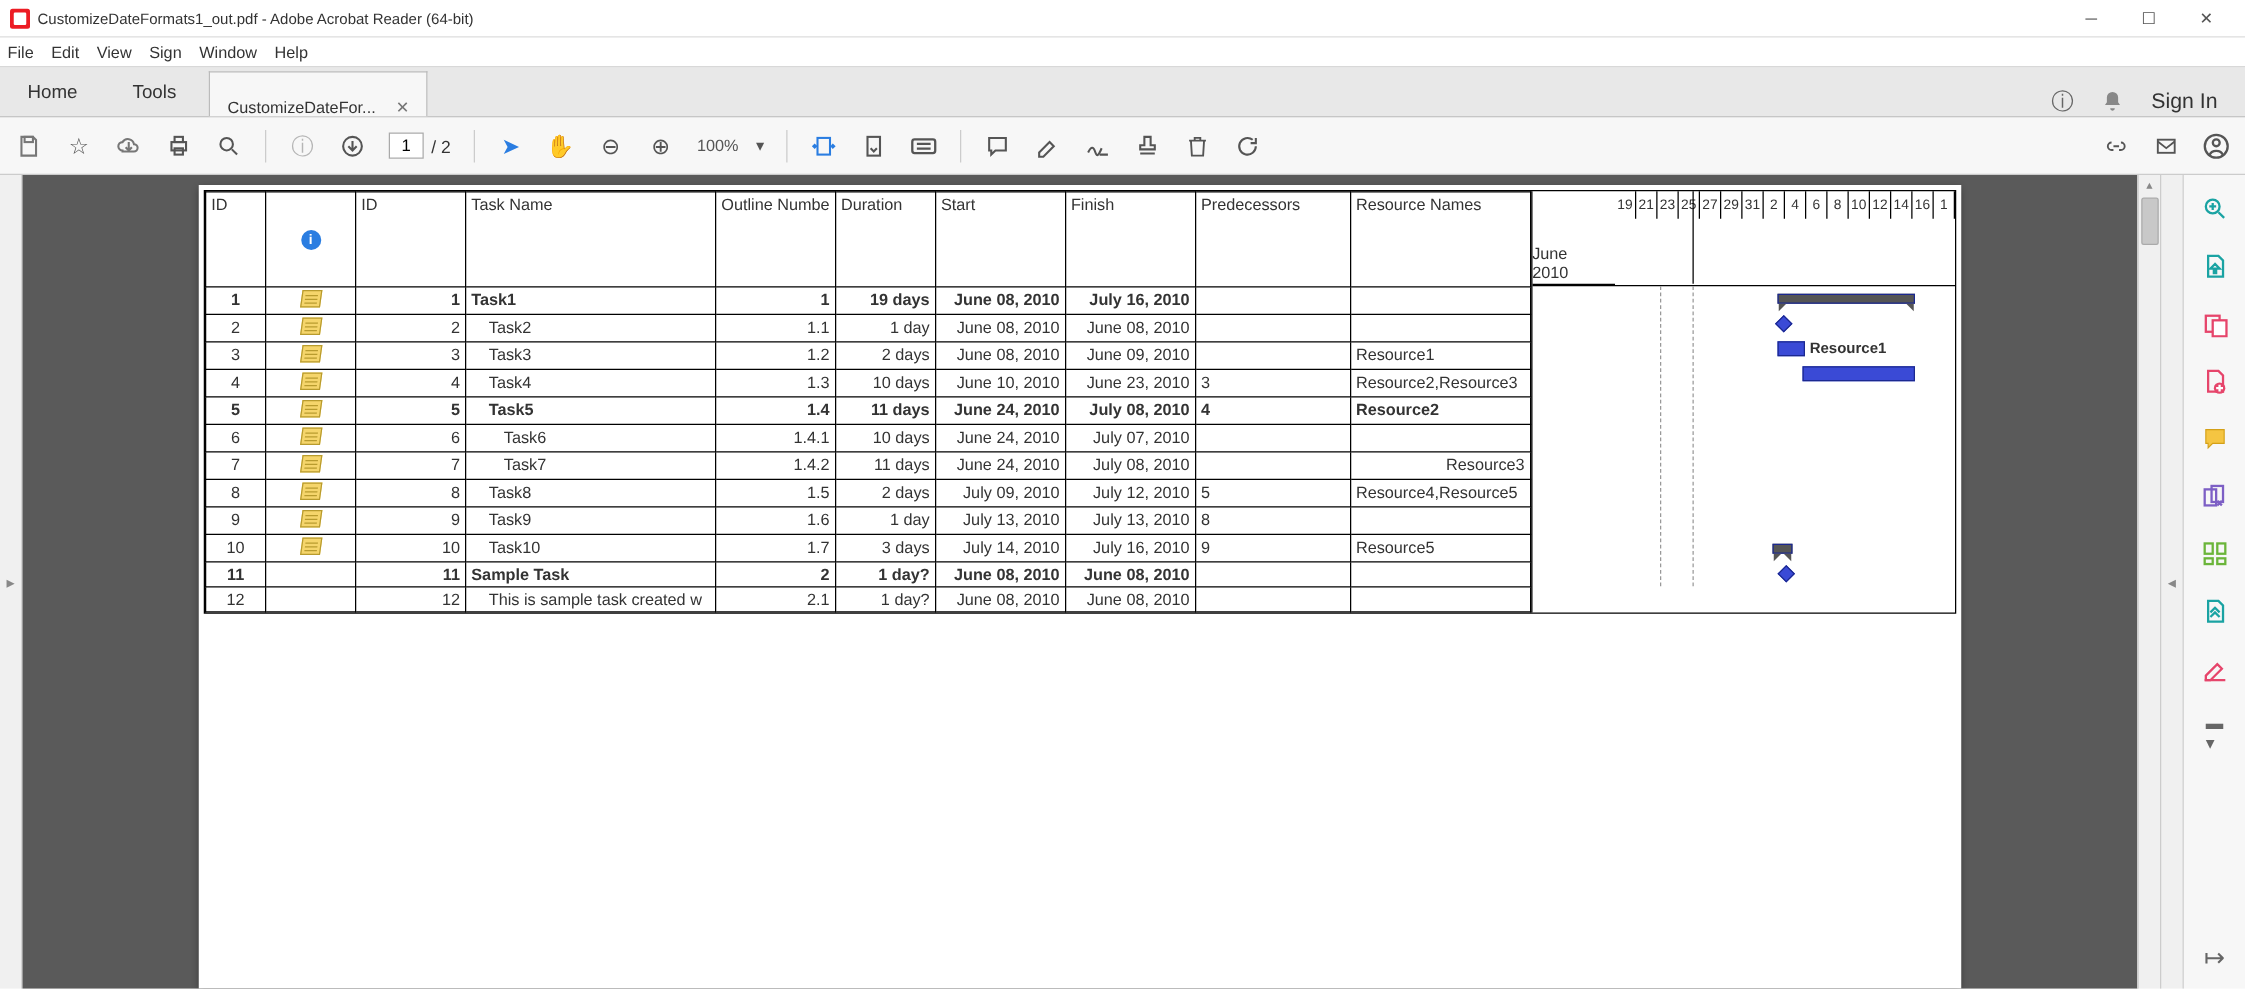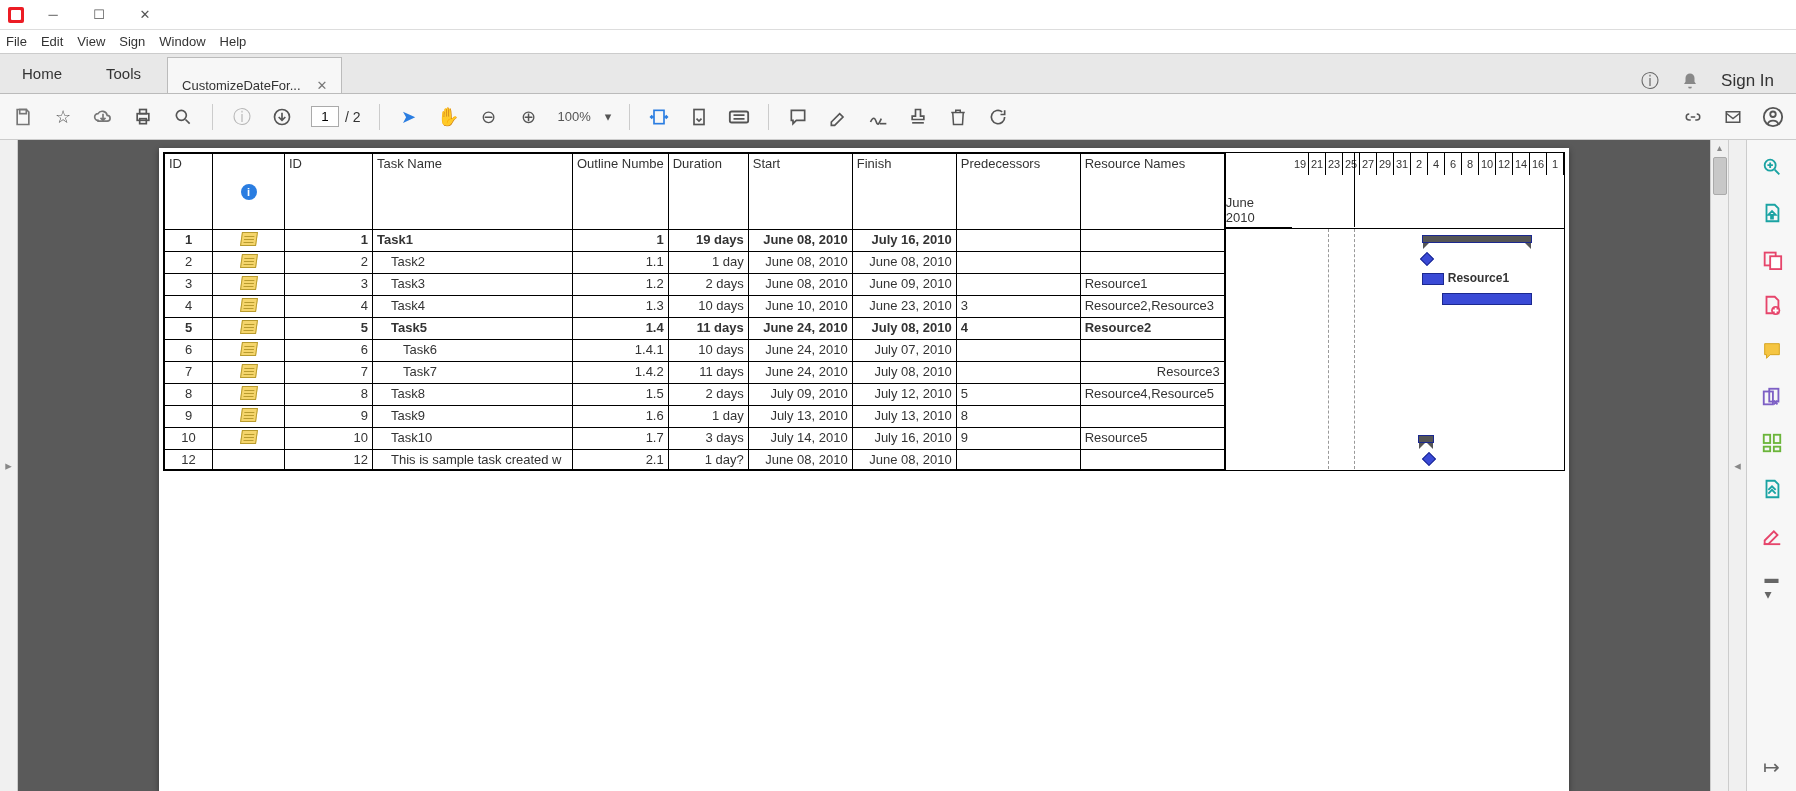--- a/index.html
+++ b/index.html
@@ -69,20 +69,21 @@
 .scroll-v{width:18px;background:#f0f0f0;border-left:1px solid #ccc;position:relative}
 .scroll-thumb{width:14px;height:38px;background:#c8c8c8;border:1px solid #aaa;margin:2px auto;border-radius:2px}
 .info-ico{display:inline-block;width:16px;height:16px;border-radius:50%;background:#2a7de1;color:#fff;font-size:11px;font-weight:bold;text-align:center;line-height:16px}
 svg{display:block}
 </style>
 </head>
 <body>
 
 <div class="titlebar">
   <span class="app-ico"></span>
+  <span class="titlebar-txt">CustomizeDateFormats1_out.pdf - Adobe Acrobat Reader (64-bit)</span>
   <div class="win-btns">
     <div class="win-btn">─</div>
     <div class="win-btn">☐</div>
     <div class="win-btn">✕</div>
   </div>
 </div>
 
 <div class="menubar">
   <span>File</span>
   <span>Edit</span>
@@ -366,20 +367,32 @@
                 <td class="c-info" style="text-align: center;"><span class="note-ico"></span></td>
                 <td class="c-id2" style="text-align: right;">10</td>
                 <td class="c-name indent1" style="text-align: left;">Task10</td>
                 <td class="c-out" style="text-align: right; margin-left: 31px;">1.7</td>
                 <td class="c-dur" style="text-align: right;">3 days</td>
                 <td class="c-date" style="text-align: right;">July 14, 2010</td>
                 <td class="c-date" style="text-align: right;">July 16, 2010</td>
                 <td class="c-pred" style="text-align: left;">9</td>
                 <td class="c-res" style="text-align: left;">Resource5</td>
               </tr>
+              <tr class="bold">
+                <td class="c-id1" style="text-align: center;">11</td>
+                <td class="c-info" style="text-align: center;"></td>
+                <td class="c-id2" style="text-align: right;">11</td>
+                <td class="c-name" style="text-align: left;">Sample Task</td>
+                <td class="c-out" style="text-align: right;">2</td>
+                <td class="c-dur" style="text-align: right;">1 day?</td>
+                <td class="c-date" style="text-align: right;">June 08, 2010</td>
+                <td class="c-date" style="text-align: right;">June 08, 2010</td>
+                <td class="c-pred" style="text-align: left;"></td>
+                <td class="c-res" style="text-align: left;"></td>
+              </tr>
               <tr>
                 <td class="c-id1" style="text-align: center;">12</td>
                 <td class="c-info" style="text-align: center;"></td>
                 <td class="c-id2" style="text-align: right;">12</td>
                 <td class="c-name indent1" style="text-align: left;">This is sample task created w</td>
                 <td class="c-out" style="text-align: right;">2.1</td>
                 <td class="c-dur" style="text-align: right;">1 day?</td>
                 <td class="c-date" style="text-align: right;">June 08, 2010</td>
                 <td class="c-date" style="text-align: right;">June 08, 2010</td>
                 <td class="c-pred" style="text-align: left;"></td>

